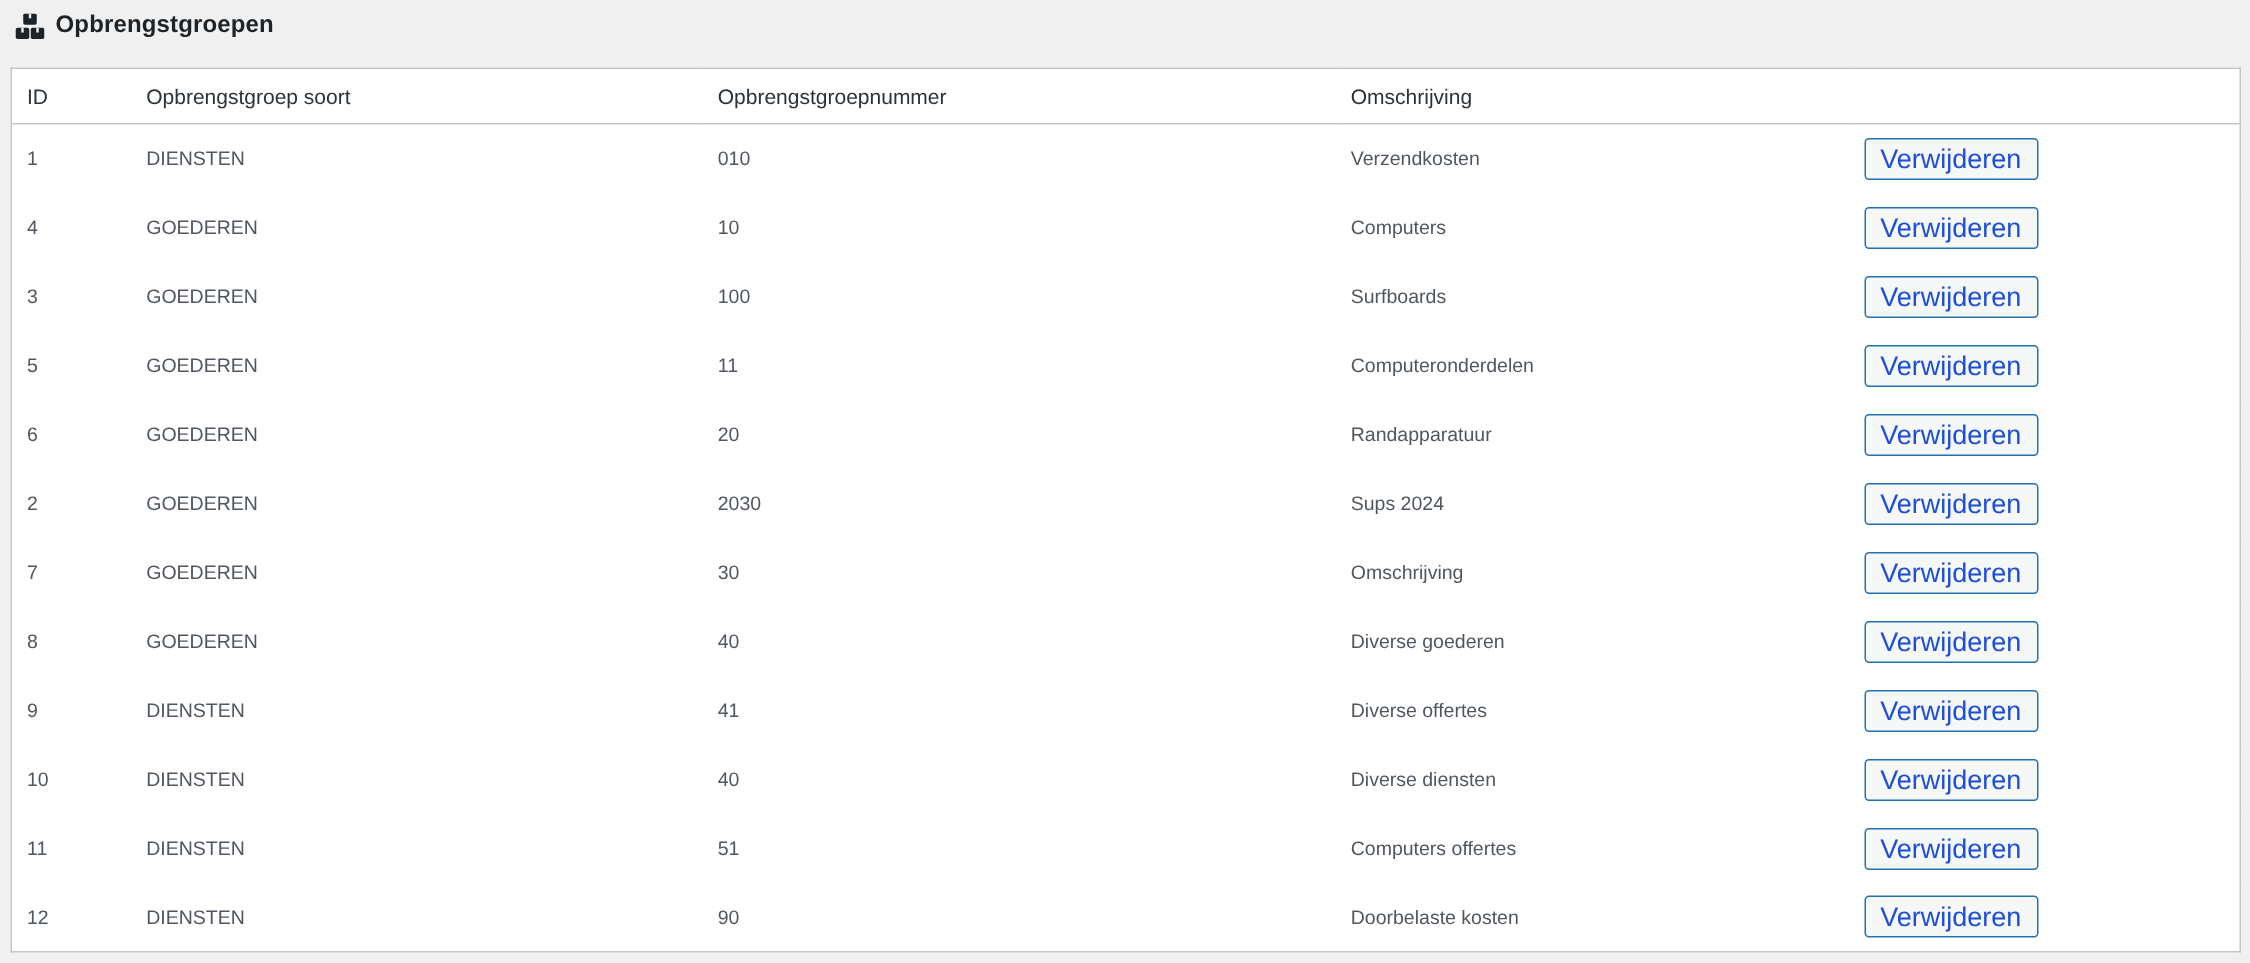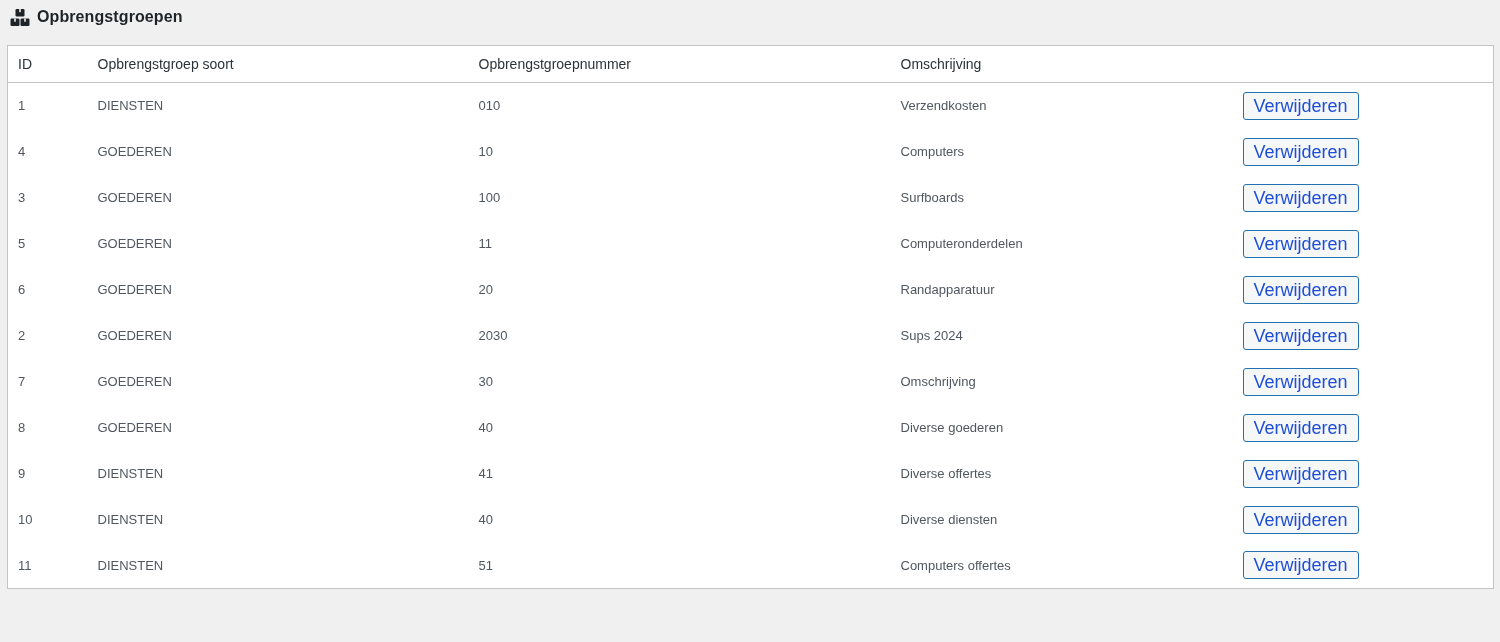--- a/index.html
+++ b/index.html
@@ -215,15 +215,24 @@
   <tr>
     <td>11</td>
     <td>DIENSTEN</td>
     <td>51</td>
     <td>Computers offertes</td>
     <td>
       <button class="delete-btn">Verwijderen</button>
     </td>
   </tr>
 
+  <tr>
+    <td>12</td>
+    <td>DIENSTEN</td>
+    <td>90</td>
+    <td>Doorbelaste kosten</td>
+    <td>
+      <button class="delete-btn">Verwijderen</button>
+    </td>
+  </tr>
 </tbody>
   </table>
 </div>
 
 </body></html>

